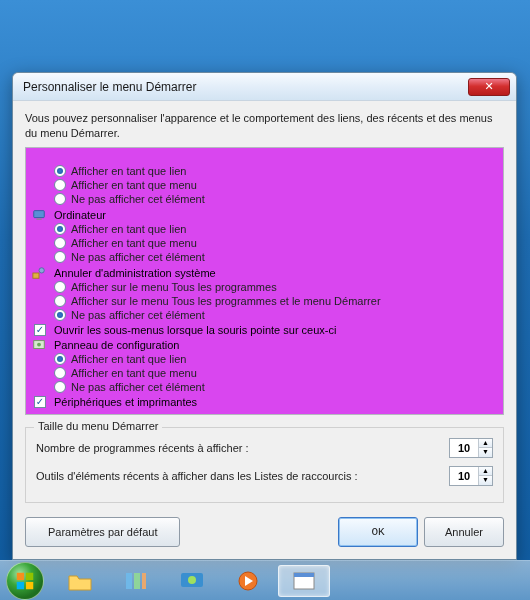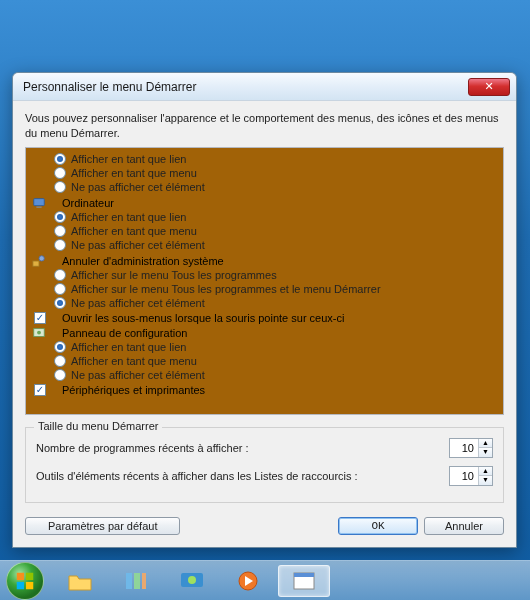--- a/index.html
+++ b/index.html
@@ -54,33 +54,33 @@
   .body {
     padding: 10px 12px 12px 12px;
   }
   .intro {
     color: #222;
     line-height: 1.35;
     margin-bottom: 6px;
   }
   .scrollbox {
     border: 1px solid #b5b8bf;
-    background: #a16207;
+    background: #d946ef;
     height: 268px;
     overflow-y: scroll;
-    padding: 4px 2px 4px 6px;
+    padding: 16px 2px 4px 6px;
   }
   .scrollbox::-webkit-scrollbar { width: 16px; }
   .scrollbox::-webkit-scrollbar-track { background: #efefef; border-left:1px solid #ddd;}
   .scrollbox::-webkit-scrollbar-thumb { background: #cfcfcf; border:1px solid #b0b0b0; border-radius:2px;}
   .scrollbox::-webkit-scrollbar-button { background:#e8e8e8; height:16px; border:1px solid #c0c0c0;}
   .group-head {
     display: flex;
     align-items: center;
-    gap: 16px;
+    gap: 8px;
     margin-top: 2px;
   }
   .group-head .icon, .group-head .chk { width:14px; height:14px; display:inline-flex; align-items:center; justify-content:center; }
   .opt {
     display: flex;
     align-items: center;
     gap: 5px;
     padding: 1px 0 1px 22px;
     color: #222;
   }
@@ -126,33 +126,33 @@
     margin-bottom: 8px;
   }
   .numrow .lbl { flex:1; color:#222; }
   .spinner {
     display:flex; align-items:stretch;
     border:1px solid #9aa7b3;
     background:#fff;
     height:20px;
   }
   .spinner input {
-    width: 28px; border:none; text-align:right; padding:0 4px; font-size:11px; outline:none;
+    width: 28px; border:none; text-align:center; padding:0 4px; font-size:11px; outline:none;font-weight:bold;
   }
   .spinner .btns { display:flex; flex-direction:column; width:14px; border-left:1px solid #c0c8d0;}
   .spinner .btns div { flex:1; font-size:7px; text-align:center; background:linear-gradient(#fbfdff,#e3ecf5); border-bottom:1px solid #c0c8d0; cursor:pointer;}
   .spinner .btns div:last-child{border-bottom:none;}
   .buttonbar {
     display:flex;
     gap:6px;
     margin-top:14px;
     align-items:center;
   }
   .btn {
-    height:18px;
+    height:30px;
     padding:0 14px;
     border:1px solid #8f9aa6;
     border-radius:3px;
     background:linear-gradient(180deg,#fdfdfe 0%, #ecf0f4 48%, #dfe6ed 100%);
     font-size:11px;
     color:#222;
     cursor:pointer;
     display:inline-flex; align-items:center; justify-content:center;
   }
   .btn.default {
@@ -199,21 +199,21 @@
 <body>
 
 <div class="dialog">
   <div class="titlebar">
     <span class="title">Personnaliser le menu Démarrer</span>
     <div class="close-btn">
       <span>✕</span>
     </div>
   </div>
   <div class="body">
-    <div class="intro">Vous pouvez personnaliser l'apparence et le comportement des menus, des icônes et des menus du menu Démarrer.</div>
+    <div class="intro">Vous pouvez personnaliser l'apparence et le comportement des liens, des récents et des menus du menu Démarrer.</div>
 
     <div class="scrollbox">
 
       <div class="opt">
         <span class="radio sel"></span>
         <span>Afficher en tant que lien</span>
       </div>
       <div class="opt">
         <span class="radio"></span>
         <span>Afficher en tant que menu</span>

